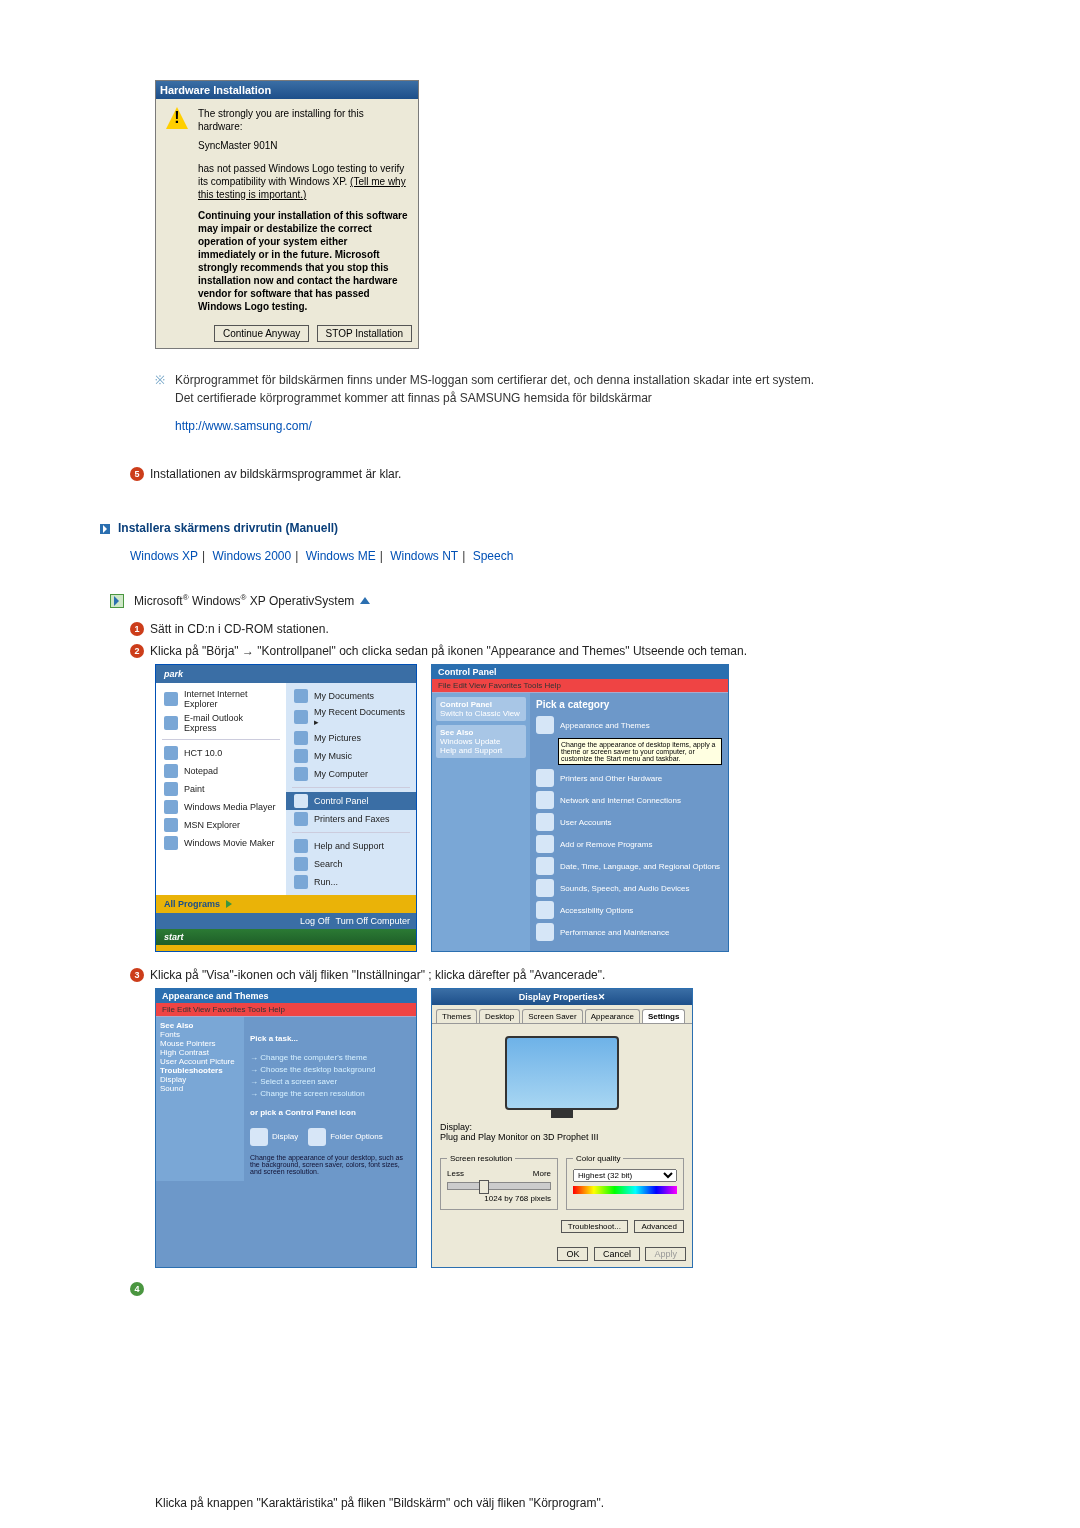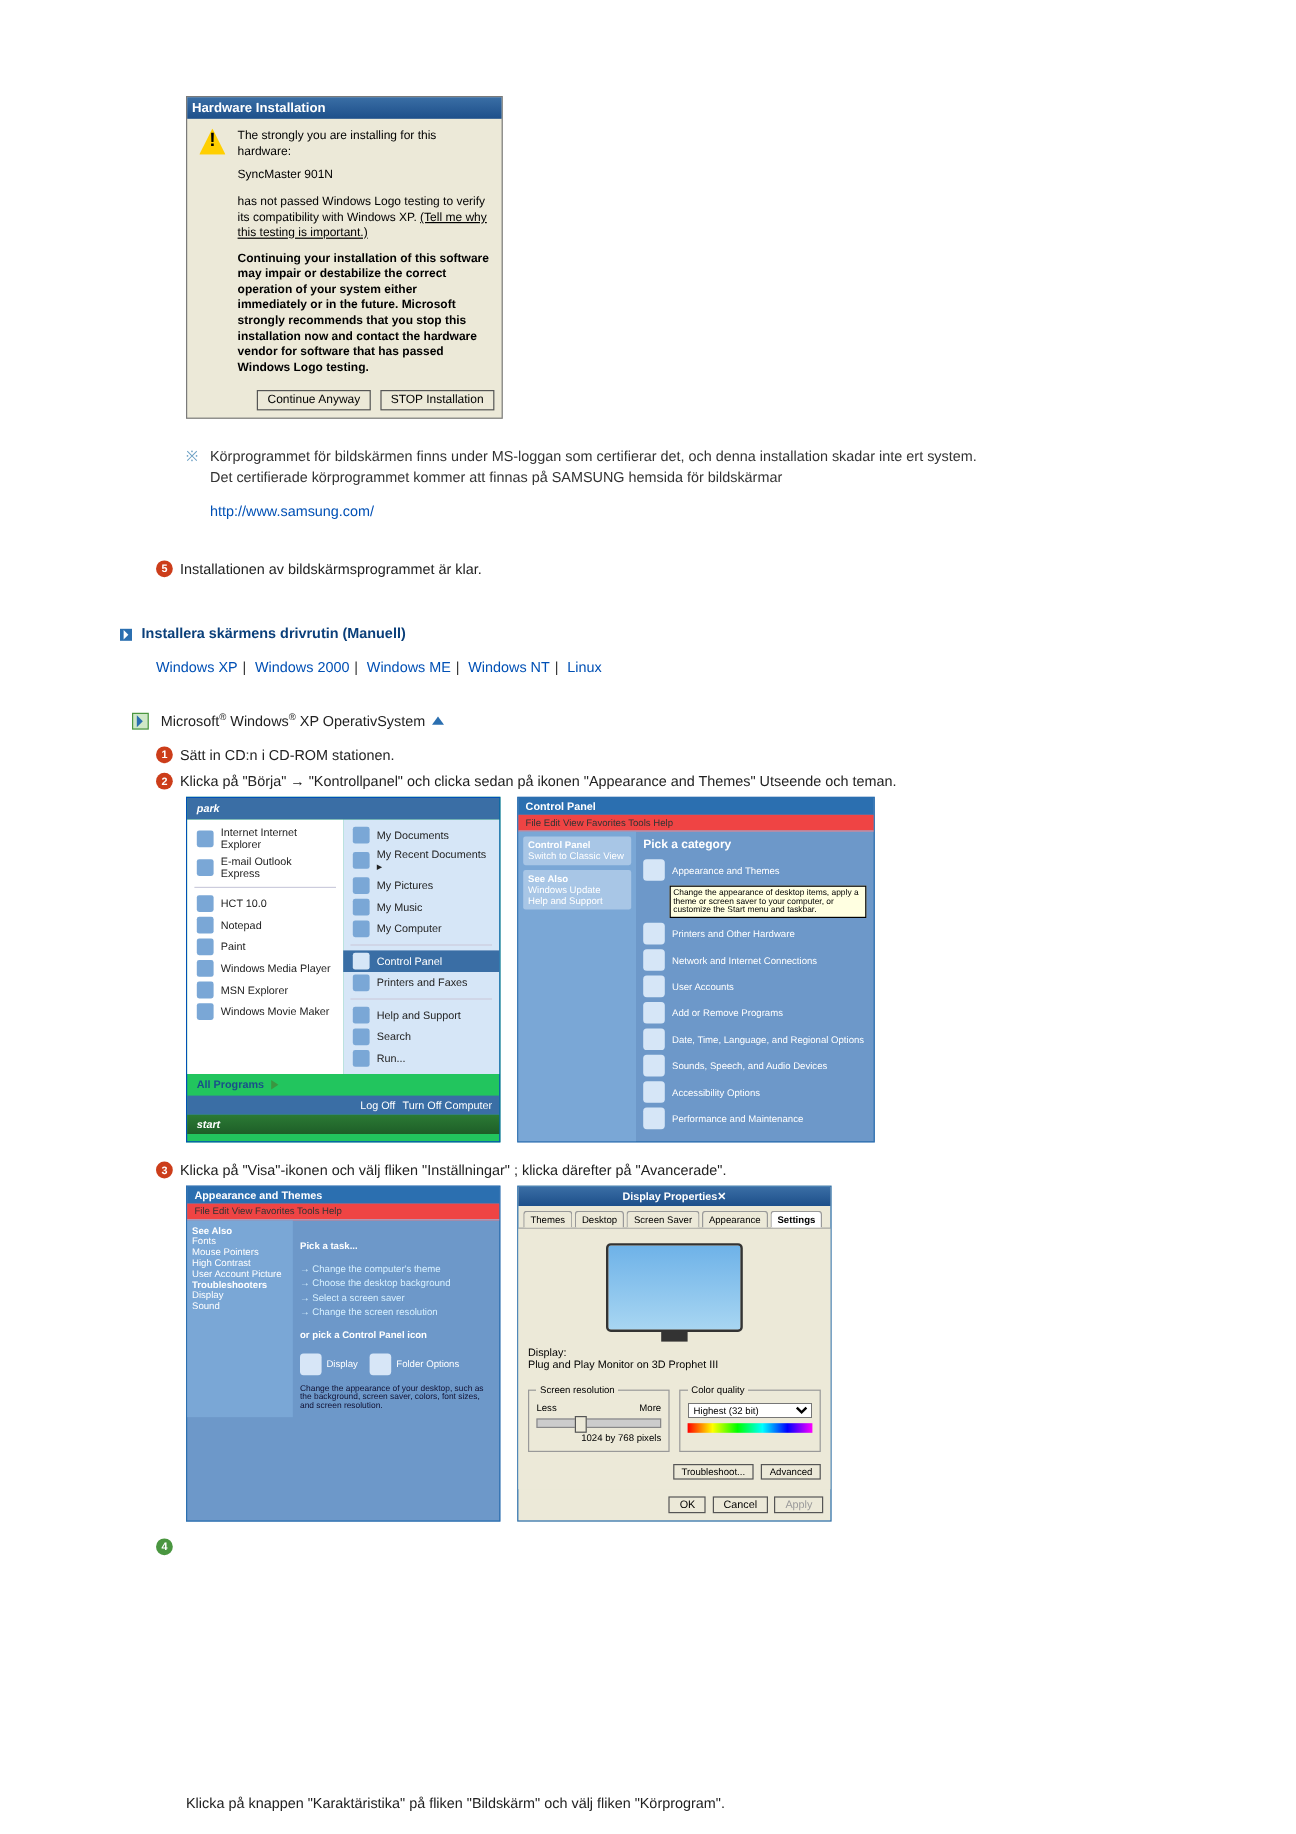--- a/index.html
+++ b/index.html
@@ -27,21 +27,21 @@
 .section-title{font-weight:bold;color:#0a3f7a;font-size:12px}
 .os-links a{color:#0050b5;text-decoration:none}
 .os-links span.sep{color:#333;margin:0 4px}
 .os-head{display:flex;align-items:center;margin-top:30px}
 .os-head .sq{width:12px;height:12px;background:#cfe8c8;border:1px solid #4a9640;margin-right:10px;position:relative}
 .os-head .sq:after{content:"";position:absolute;left:3px;top:1px;border-left:5px solid #2b6fb0;border-top:5px solid transparent;border-bottom:5px solid transparent}
 .os-head sup{font-size:8px}
 .up-tri{width:0;height:0;border-left:5px solid transparent;border-right:5px solid transparent;border-bottom:7px solid #2b6fb0;margin-left:6px}
 .shot-row{display:flex;gap:14px;margin-top:6px}
 
-.start{width:260px;border:1px solid #0050b5;background:#22c55e;font-size:9px}
+.start{width:260px;border:1px solid #0050b5;background:#eab308;font-size:9px}
 .start-head{background:#3a6ea5;color:#fff;font-weight:bold;padding:4px 8px;font-style:italic}
 .start-cols{display:flex}
 .start-l,.start-r{flex:1;padding:4px 0}
 .start-l{background:#fff}
 .start-r{background:#d6e6f7}
 .start-item{display:flex;align-items:center;padding:2px 8px;gap:6px}
 .ic{width:14px;height:14px;border-radius:2px;background:#7aa7d6;flex:none}
 .cp-row{background:#3a6ea5;color:#fff}
 .start-item.cp-row .ic{background:#d6e6f7}
 .divider{height:1px;background:#ccd;margin:4px 6px}
@@ -133,21 +133,21 @@
 <div style="margin-left:100px;margin-top:40px;display:flex;align-items:center">
   <div class="bullet-sq"></div>
   <div class="section-title">Installera skärmens drivrutin (Manuell)</div>
 </div>
 
 <div class="indent1 os-links" style="margin-top:14px">
   <a href="#">Windows XP</a><span class="sep">|</span>
   <a href="#">Windows 2000</a><span class="sep">|</span>
   <a href="#">Windows ME</a><span class="sep">|</span>
   <a href="#">Windows NT</a><span class="sep">|</span>
-  <a href="#">Linux</a>
+  <a href="#">Speech</a>
 </div>
 
 <div class="os-head" style="margin-left:110px">
   <div class="sq"></div>
   <div>
     <span>Microsoft</span><sup>®</sup><span> Windows</span><sup>®</sup><span> XP OperativSystem</span>
   </div>
   <div class="up-tri"></div>
 </div>
 

